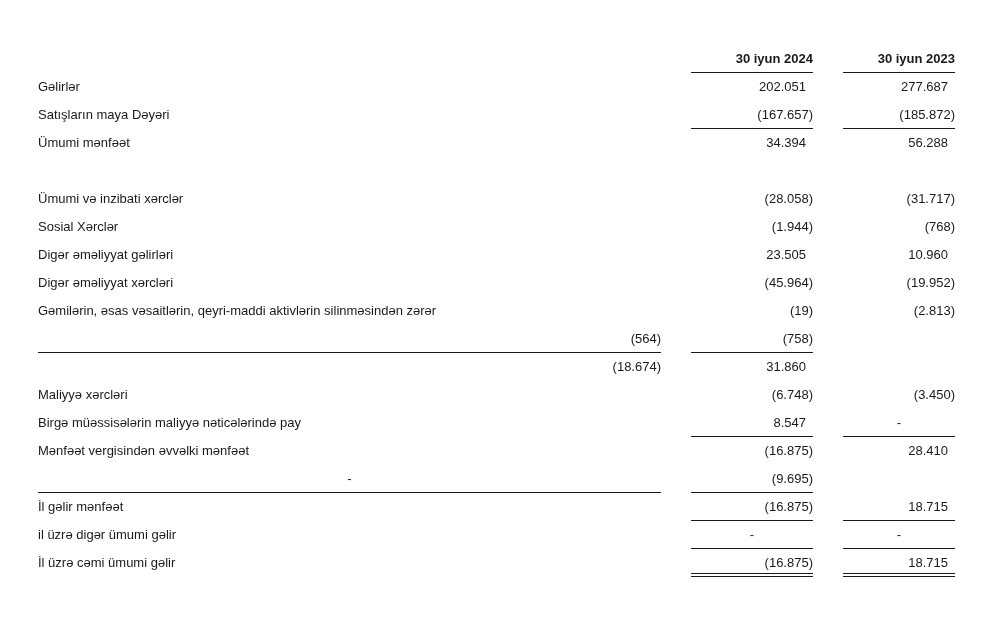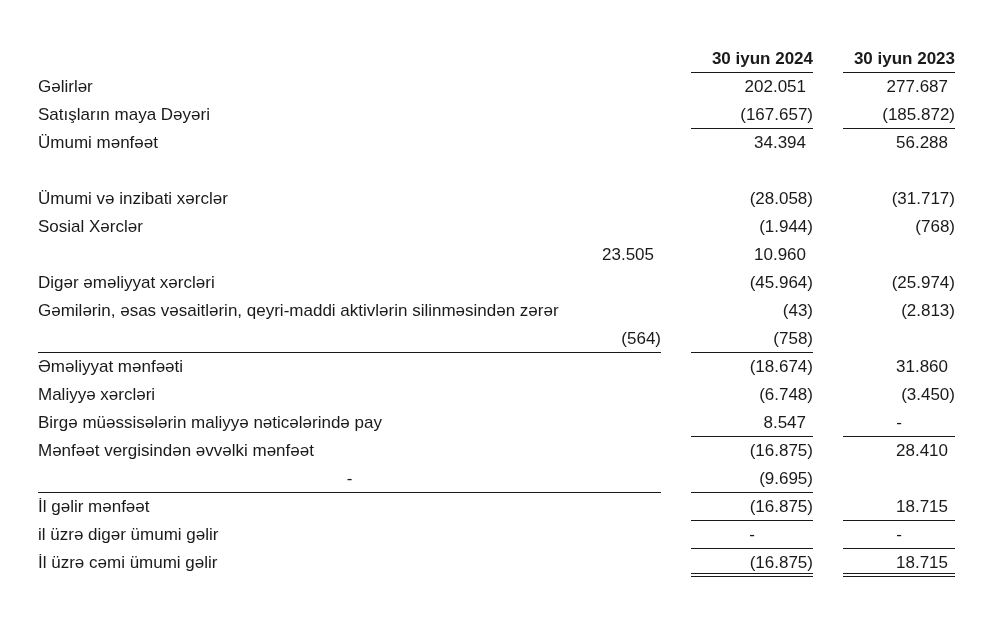--- a/index.html
+++ b/index.html
@@ -13,21 +13,21 @@
   .statement {
     margin: 45px 45px 0 38px;
     width: 917px;
   }
   .row {
     display: grid;
     grid-template-columns: 1fr 122px 112px;
     column-gap: 30px;
     height: 28px;
     align-items: center;
-    font-size: 17px;
+    font-size: 13px;
   }
   .row.spacer { height: 28px; }
   .cell {
     height: 28px;
     line-height: 27px;
     white-space: nowrap;
     overflow: visible;
   }
   .cell.label { text-align: left; }
   .cell.num { text-align: right; }
@@ -78,43 +78,43 @@
     <div class="cell num neg">(31.717)</div>
   </div>
 
   <div class="row">
     <div class="cell label">Sosial Xərclər</div>
     <div class="cell num neg">(1.944)</div>
     <div class="cell num neg">(768)</div>
   </div>
 
   <div class="row">
+    <div class="cell label">Digər əməliyyat gəlirləri</div>
     <div class="cell num pos">23.505</div>
     <div class="cell num pos">10.960</div>
   </div>
 
   <div class="row">
     <div class="cell label">Digər əməliyyat xərcləri</div>
     <div class="cell num neg">(45.964)</div>
-    <div class="cell num neg">(25.974)</div>
+    <div class="cell num neg">(19.952)</div>
   </div>
 
   <div class="row">
     <div class="cell label">Gəmilərin, əsas vəsaitlərin, qeyri-maddi aktivlərin silinməsindən zərər</div>
-    <div class="cell num neg">(43)</div>
+    <div class="cell num neg">(19)</div>
     <div class="cell num neg">(2.813)</div>
   </div>
 
   <div class="row">
     <div class="cell num neg ruled">(564)</div>
     <div class="cell num neg ruled">(758)</div>
   </div>
 
   <div class="row bold">
-    <div class="cell label">Əməliyyat mənfəəti</div>
     <div class="cell num neg">(18.674)</div>
     <div class="cell num pos">31.860</div>
   </div>
 
   <div class="row">
     <div class="cell label">Maliyyə xərcləri</div>
     <div class="cell num neg">(6.748)</div>
     <div class="cell num neg">(3.450)</div>
   </div>
 

